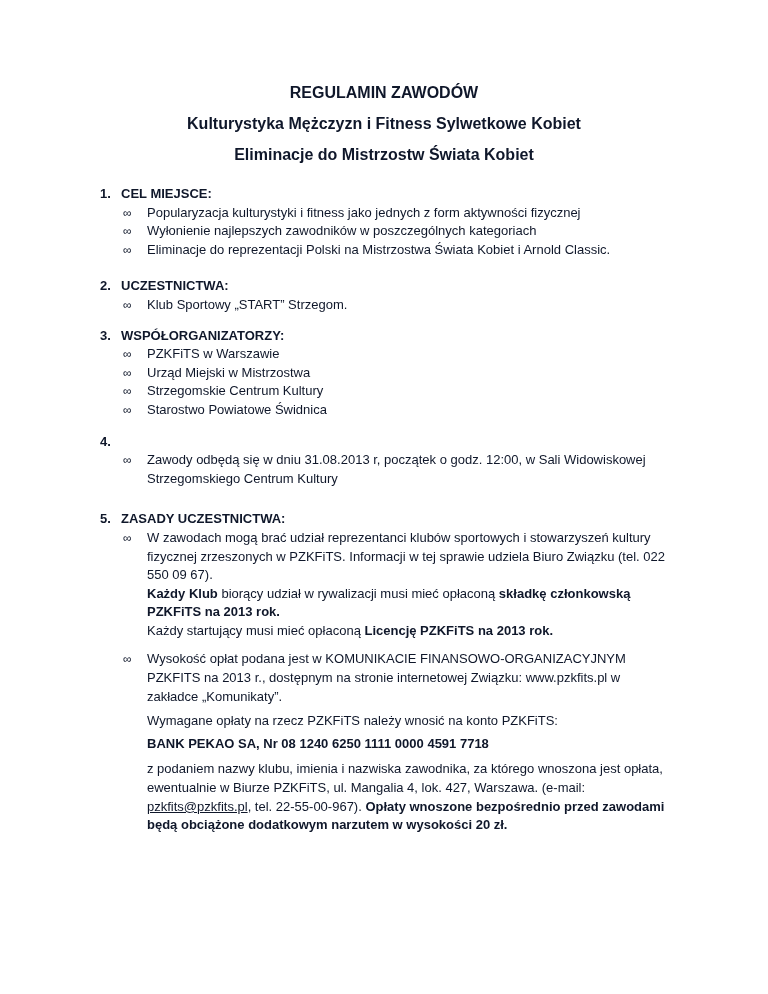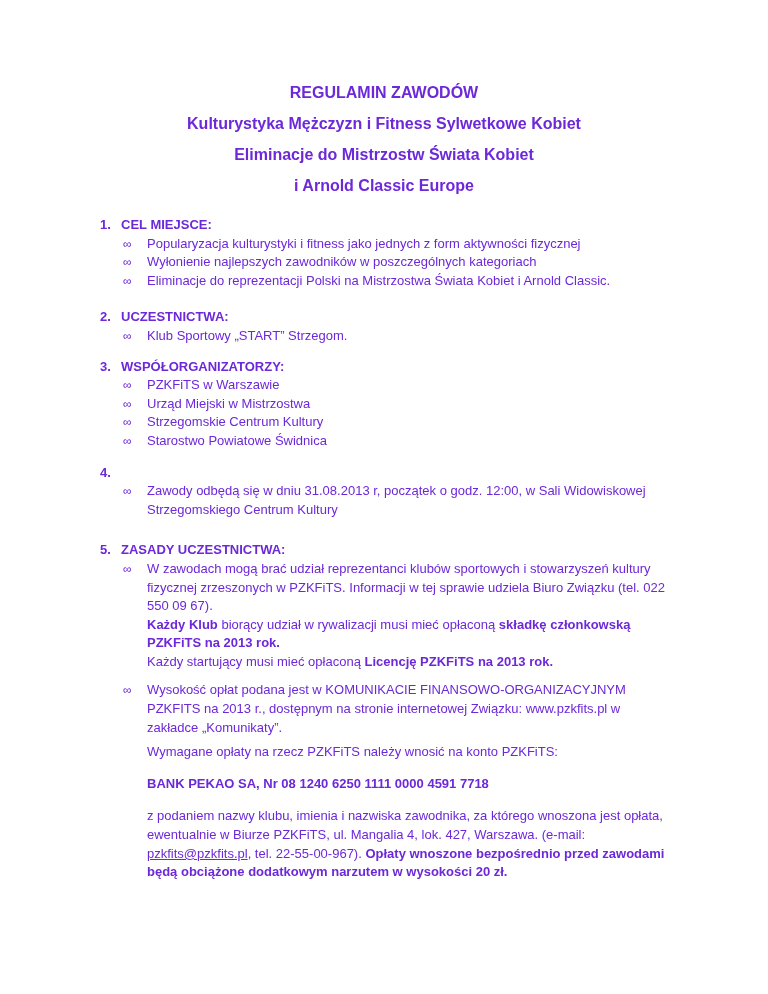--- a/index.html
+++ b/index.html
@@ -1,20 +1,20 @@
 <!DOCTYPE html>
 <html><head>
 <meta charset="utf-8">
 <style>
   html, body { margin:0; padding:0; background:#ffffff; }
   .page {
     position:relative;
     width:768px; height:890px;
     background:#ffffff;
-    color:#6d28d9;
+    color:#0f172a;
     font-family:"Liberation Sans","DejaVu Sans",sans-serif;
     font-size:13px;
     line-height:18.6px;
     padding:77px 100px 16px 100px;
     box-sizing:border-box;
     overflow:hidden;
   }
   .title-block { text-align:center; font-weight:bold; font-size:16px; line-height:31px; }
   .sec { margin:0; }
   .sec-1 { margin-top:15px; }
@@ -24,34 +24,33 @@
   .sec-5 { margin-top:22px; }
   .sec-head { display:flex; font-weight:bold; }
   .sec-num { flex:0 0 21px; }
   .b-row { display:flex; margin-left:23px; }
   .b-marker { flex:0 0 24px; font-size:12px; }
   .b-text { width:528px; }
   .cont { margin-left:47px; width:528px; }
   .bold { font-weight:bold; }
   .mb-b1 { margin-bottom:10px; }
   .mb-b2 { margin-bottom:6px; }
-  .mb-fees { margin-bottom:13px; }
-  .mb-bank { margin-bottom:14px; }
+  .mb-fees { margin-bottom:4px; }
+  .mb-bank { margin-bottom:7px; }
   .email-link { text-decoration:underline; color:inherit; cursor:pointer; }
 </style>
 </head>
 <body>
 
 <div class="page">
 
   <div class="title-block">
     <div>REGULAMIN ZAWODÓW</div>
     <div>Kulturystyka Mężczyzn i Fitness Sylwetkowe Kobiet</div>
     <div>Eliminacje do Mistrzostw Świata Kobiet</div>
-    <div>i Arnold Classic Europe</div>
   </div>
 
   <div class="sec sec-1">
     <div class="sec-head">
         <span class="sec-num">1.</span>
         <span class="sec-title">CEL MIEJSCE:</span>
       </div>
     <div class="b-row">
         <span class="b-marker">∞</span>
         <span class="b-text">Popularyzacja kulturystyki i fitness jako jednych z form aktywności fizycznej</span>

